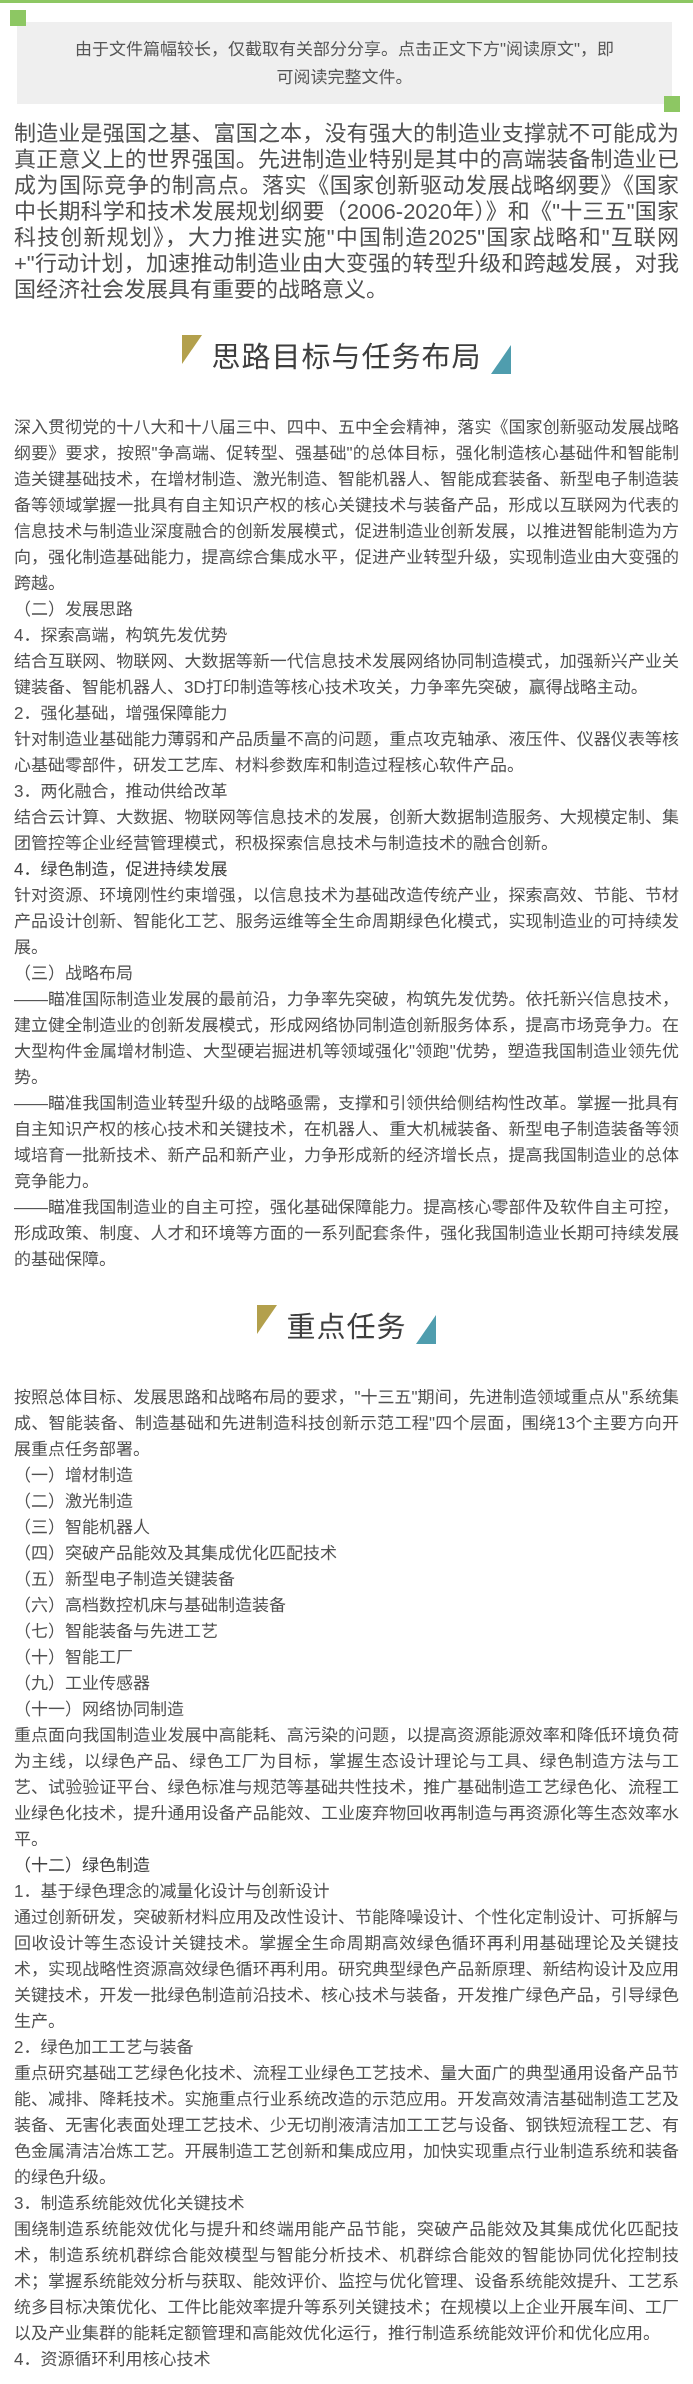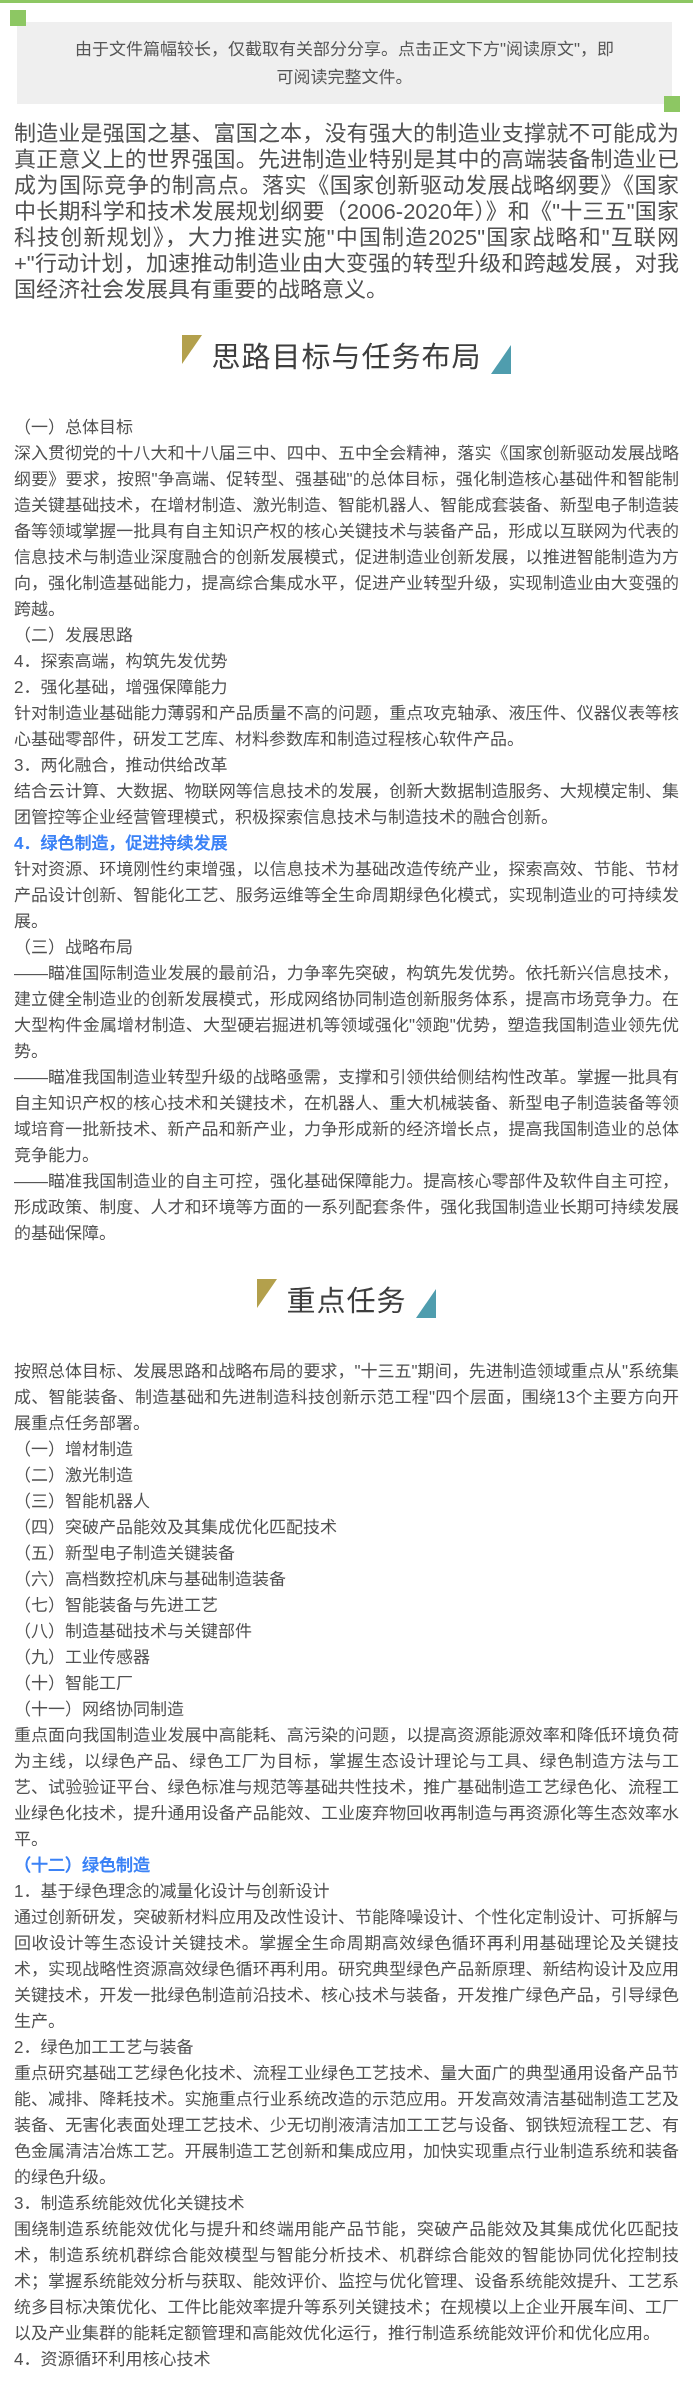--- a/index.html
+++ b/index.html
@@ -64,21 +64,21 @@
   .header-text{
     font-size:29px;letter-spacing:1px;
     color:var(--header-text);
     font-weight:400;
   }
   .section-body{
     font-size:17px;line-height:26px;
     text-align:justify;
   }
   .section-body .para{margin:0;}
-  .section-body .para.bold{font-weight:bold;color:#3b82f6;}
+  .section-body .para.bold{font-weight:normal;color:#404040;}
 </style>
 </head>
 <body>
 
 <div class="top-bar"></div>
 
 <div class="notice-wrap">
   <span class="corner tl"></span>
   <span class="corner br"></span>
   <div class="notice-text">由于文件篇幅较长，仅截取有关部分分享。点击正文下方"阅读原文"，即可阅读完整文件。</div>
@@ -88,24 +88,24 @@
 
   <p class="intro">制造业是强国之基、富国之本，没有强大的制造业支撑就不可能成为真正意义上的世界强国。先进制造业特别是其中的高端装备制造业已成为国际竞争的制高点。落实《国家创新驱动发展战略纲要》《国家中长期科学和技术发展规划纲要（2006-2020年）》和《"十三五"国家科技创新规划》，大力推进实施"中国制造2025"国家战略和"互联网+"行动计划，加速推动制造业由大变强的转型升级和跨越发展，对我国经济社会发展具有重要的战略意义。</p>
 
   <div class="section-header">
     <span class="tri-left"></span>
     <span class="header-text">思路目标与任务布局</span>
     <span class="tri-right"></span>
   </div>
 
   <div class="section-body">
-      <p class="para">（一）总体目标</p>
       <p class="para">深入贯彻党的十八大和十八届三中、四中、五中全会精神，落实《国家创新驱动发展战略纲要》要求，按照"争高端、促转型、强基础"的总体目标，强化制造核心基础件和智能制造关键基础技术，在增材制造、激光制造、智能机器人、智能成套装备、新型电子制造装备等领域掌握一批具有自主知识产权的核心关键技术与装备产品，形成以互联网为代表的信息技术与制造业深度融合的创新发展模式，促进制造业创新发展，以推进智能制造为方向，强化制造基础能力，提高综合集成水平，促进产业转型升级，实现制造业由大变强的跨越。</p>
       <p class="para">（二）发展思路</p>
       <p class="para">4．探索高端，构筑先发优势</p>
+      <p class="para">结合互联网、物联网、大数据等新一代信息技术发展网络协同制造模式，加强新兴产业关键装备、智能机器人、3D打印制造等核心技术攻关，力争率先突破，赢得战略主动。</p>
       <p class="para">2．强化基础，增强保障能力</p>
       <p class="para">针对制造业基础能力薄弱和产品质量不高的问题，重点攻克轴承、液压件、仪器仪表等核心基础零部件，研发工艺库、材料参数库和制造过程核心软件产品。</p>
       <p class="para">3．两化融合，推动供给改革</p>
       <p class="para">结合云计算、大数据、物联网等信息技术的发展，创新大数据制造服务、大规模定制、集团管控等企业经营管理模式，积极探索信息技术与制造技术的融合创新。</p>
       <p class="para bold">4．绿色制造，促进持续发展</p>
       <p class="para">针对资源、环境刚性约束增强，以信息技术为基础改造传统产业，探索高效、节能、节材产品设计创新、智能化工艺、服务运维等全生命周期绿色化模式，实现制造业的可持续发展。</p>
       <p class="para">（三）战略布局</p>
       <p class="para">——瞄准国际制造业发展的最前沿，力争率先突破，构筑先发优势。依托新兴信息技术，建立健全制造业的创新发展模式，形成网络协同制造创新服务体系，提高市场竞争力。在大型构件金属增材制造、大型硬岩掘进机等领域强化"领跑"优势，塑造我国制造业领先优势。</p>
       <p class="para">——瞄准我国制造业转型升级的战略亟需，支撑和引领供给侧结构性改革。掌握一批具有自主知识产权的核心技术和关键技术，在机器人、重大机械装备、新型电子制造装备等领域培育一批新技术、新产品和新产业，力争形成新的经济增长点，提高我国制造业的总体竞争能力。</p>
       <p class="para">——瞄准我国制造业的自主可控，强化基础保障能力。提高核心零部件及软件自主可控，形成政策、制度、人才和环境等方面的一系列配套条件，强化我国制造业长期可持续发展的基础保障。</p>
@@ -119,23 +119,22 @@
 
   <div class="section-body">
       <p class="para">按照总体目标、发展思路和战略布局的要求，"十三五"期间，先进制造领域重点从"系统集成、智能装备、制造基础和先进制造科技创新示范工程"四个层面，围绕13个主要方向开展重点任务部署。</p>
       <p class="para">（一）增材制造</p>
       <p class="para">（二）激光制造</p>
       <p class="para">（三）智能机器人</p>
       <p class="para">（四）突破产品能效及其集成优化匹配技术</p>
       <p class="para">（五）新型电子制造关键装备</p>
       <p class="para">（六）高档数控机床与基础制造装备</p>
       <p class="para">（七）智能装备与先进工艺</p>
-      <p class="para">（八）制造基础技术与关键部件</p>
+      <p class="para">（十）智能工厂</p>
       <p class="para">（九）工业传感器</p>
-      <p class="para">（十）智能工厂</p>
       <p class="para">（十一）网络协同制造</p>
       <p class="para">重点面向我国制造业发展中高能耗、高污染的问题，以提高资源能源效率和降低环境负荷为主线，以绿色产品、绿色工厂为目标，掌握生态设计理论与工具、绿色制造方法与工艺、试验验证平台、绿色标准与规范等基础共性技术，推广基础制造工艺绿色化、流程工业绿色化技术，提升通用设备产品能效、工业废弃物回收再制造与再资源化等生态效率水平。</p>
       <p class="para bold">（十二）绿色制造</p>
       <p class="para">1．基于绿色理念的减量化设计与创新设计</p>
       <p class="para">通过创新研发，突破新材料应用及改性设计、节能降噪设计、个性化定制设计、可拆解与回收设计等生态设计关键技术。掌握全生命周期高效绿色循环再利用基础理论及关键技术，实现战略性资源高效绿色循环再利用。研究典型绿色产品新原理、新结构设计及应用关键技术，开发一批绿色制造前沿技术、核心技术与装备，开发推广绿色产品，引导绿色生产。</p>
       <p class="para">2．绿色加工工艺与装备</p>
       <p class="para">重点研究基础工艺绿色化技术、流程工业绿色工艺技术、量大面广的典型通用设备产品节能、减排、降耗技术。实施重点行业系统改造的示范应用。开发高效清洁基础制造工艺及装备、无害化表面处理工艺技术、少无切削液清洁加工工艺与设备、钢铁短流程工艺、有色金属清洁冶炼工艺。开展制造工艺创新和集成应用，加快实现重点行业制造系统和装备的绿色升级。</p>
       <p class="para">3．制造系统能效优化关键技术</p>
       <p class="para">围绕制造系统能效优化与提升和终端用能产品节能，突破产品能效及其集成优化匹配技术，制造系统机群综合能效模型与智能分析技术、机群综合能效的智能协同优化控制技术；掌握系统能效分析与获取、能效评价、监控与优化管理、设备系统能效提升、工艺系统多目标决策优化、工件比能效率提升等系列关键技术；在规模以上企业开展车间、工厂以及产业集群的能耗定额管理和高能效优化运行，推行制造系统能效评价和优化应用。</p>
       <p class="para">4．资源循环利用核心技术</p>

